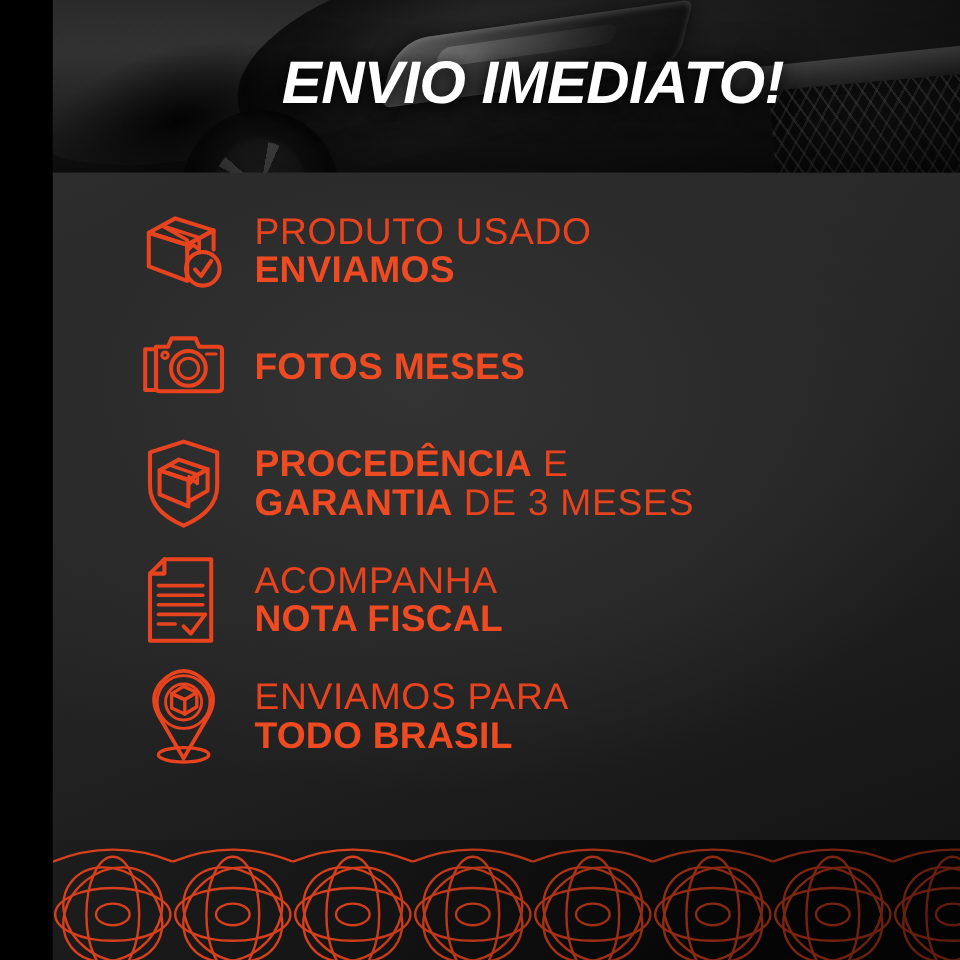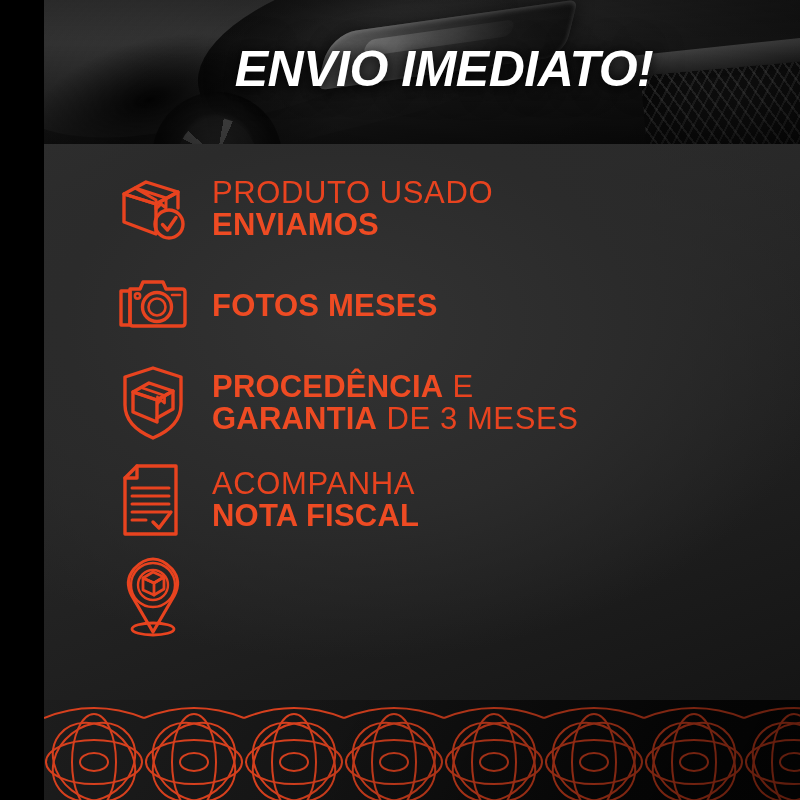--- a/index.html
+++ b/index.html
@@ -325,20 +325,24 @@
         <div class="feature-icon">
           <svg width="74" height="82" viewBox="0 0 74 82" fill="none" stroke="#E8431F" stroke-width="3.2" stroke-linecap="round" stroke-linejoin="round">
             <path d="M37 76 Q37 76 16 40 Q8 25 18 13 Q27 3 37 3 Q47 3 56 13 Q66 25 58 40 Q37 76 37 76 Z"></path>
             <circle cx="37" cy="29" r="22" stroke-width="2.4"></circle>
             <circle cx="37" cy="29" r="15" stroke-width="2.4"></circle>
             <path d="M27 22 L37 16 L48 21 L38 27 Z" stroke-width="2.8"></path>
             <path d="M27 22 L27 34 L38 39 L38 27 Z" stroke-width="2.8"></path>
             <path d="M38 27 L48 21 L48 33 L38 39" stroke-width="2.8"></path>
             <ellipse cx="37" cy="73" rx="21" ry="6" stroke-width="2.8"></ellipse>
           </svg>
+        </div>
+        <div class="feature-text">
+          <span class="tline w-light">ENVIAMOS PARA</span>
+          <span class="tline w-bold">TODO BRASIL</span>
         </div>
       </div>
 
     </div>
   </div>
 
   <div class="footer-pattern">
     <svg width="800" height="100" viewBox="0 0 800 100" fill="none" stroke="#D6401E" stroke-width="2">
       <defs>
         <g id="motif">

